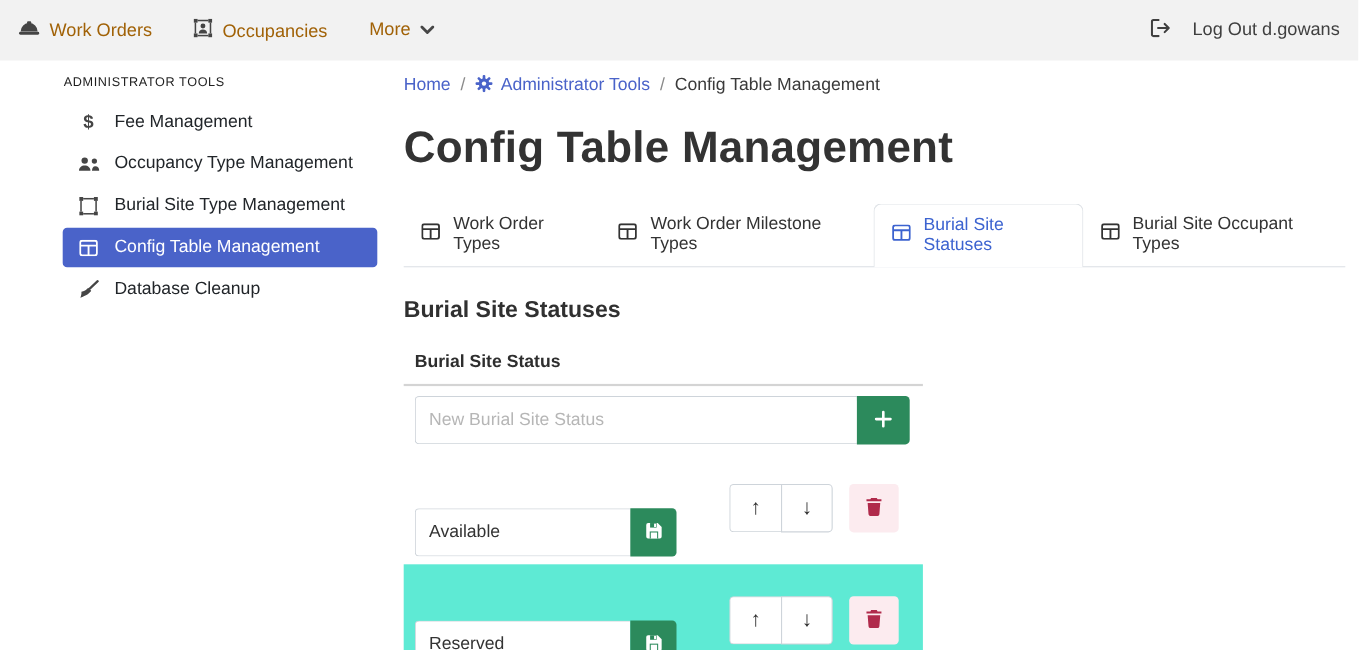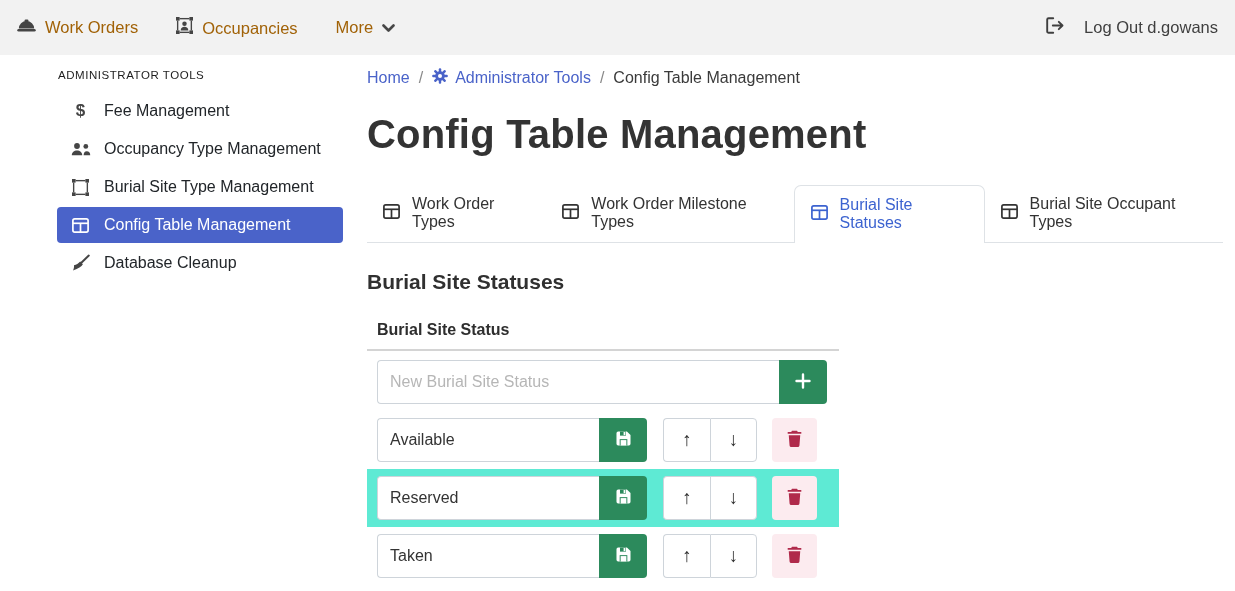--- a/index.html
+++ b/index.html
@@ -38,21 +38,21 @@
   .t-head { display: flex; align-items: center; border-bottom: 2px solid #d4d4d4; padding: 8px 0 10px; font-size: 16px; font-weight: 700; color: #2e2e2e; }
   .t-head .c1 { width: 290px; padding-left: 10px; }
   .t-head .c2 { flex: 1; text-align: center; }
   .t-row { display: flex; align-items: center; padding: 7px 0; }
   .t-row.striped { background: #5eead4; }
   .t-row.add-row { padding: 9px 0 7px; }
   .t-row.add-row .igroup { flex: 1; margin-left: 10px; margin-right: 12px; justify-content: center; }
   .c1cell { width: 290px; padding-left: 10px; }
   .c2cell { flex: 1; display: flex; align-items: center; padding-left: 6px; gap: 15px; }
   .igroup { display: flex; }
-  .data-group { width: 270px; }
+  .data-group { width: 238px; margin-top: 44px; }
   .txt { height: 44px; border: 1px solid #ced4da; border-radius: 4px 0 0 4px; border-right: none; padding: 0 12px; font-size: 16px; color: #333; font-family: inherit; outline: none; background: #fff; min-width: 0; }
   .txt::placeholder { color: #b6b6b6; }
   .add-row .txt { flex: 1; }
   .data-group .txt { width: 222px; }
   .btn-green { width: 48px; height: 44px; border: none; background: #2c8a5c; border-radius: 0 4px 4px 0; display: flex; align-items: center; justify-content: center; cursor: pointer; padding: 0; }
   .arrow-group { display: flex; }
   .btn-arrow { width: 47px; height: 44px; background: #fff; border: 1px solid #ced4da; display: flex; align-items: center; justify-content: center; font-size: 19px; color: #2f2f2f; cursor: pointer; font-family: inherit; padding: 0; }
   .btn-arrow.up { border-radius: 4px 0 0 4px; border-right: none; }
   .btn-arrow.down { border-radius: 0 4px 4px 0; }
   .btn-del { width: 45px; height: 44px; border: none; background: #fcebef; border-radius: 4px; display: flex; align-items: center; justify-content: center; cursor: pointer; padding: 0; }

